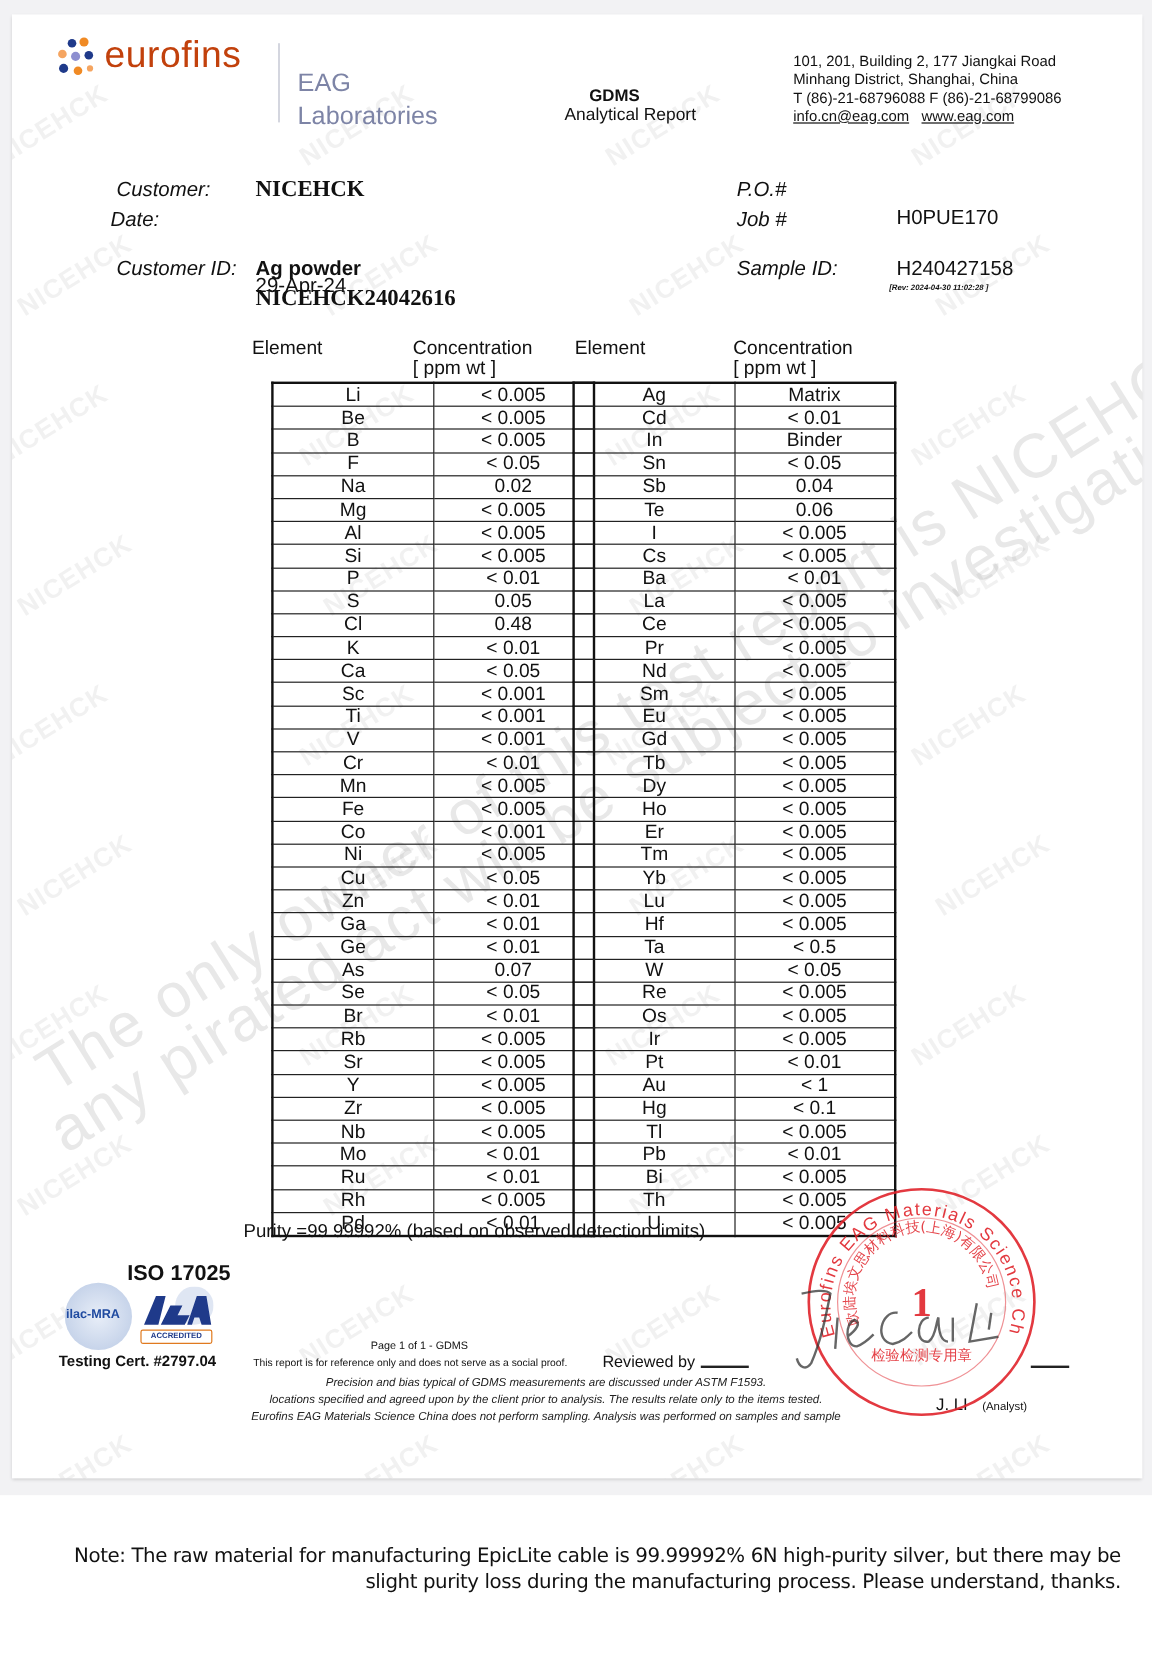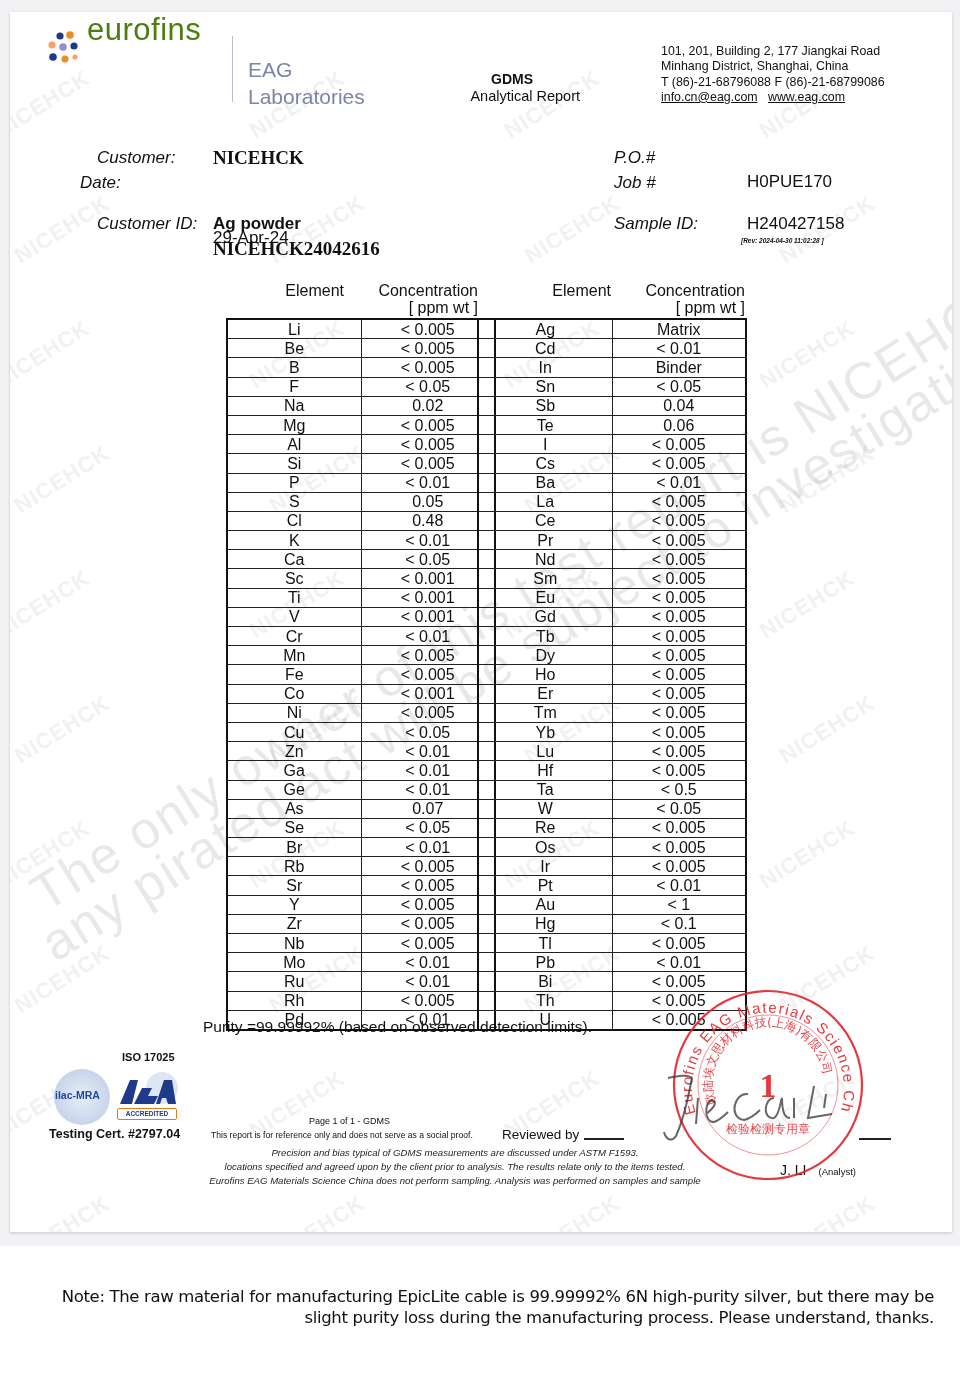--- a/index.html
+++ b/index.html
@@ -21,49 +21,49 @@
 
   
   .wm { position: absolute; color: rgba(150,150,150,0.13); font-weight: bold;
         font-family: "Liberation Sans", sans-serif; transform: rotate(-32deg);
         transform-origin: left top; pointer-events: none; white-space: nowrap; }
   .wm-small { font-size: 22px; letter-spacing: 1px; }
   .wm-big { font-size: 52px; color: rgba(140,140,140,0.20); font-weight: normal; letter-spacing: 2px; }
 
   
   .logo-dots { position: absolute; left: 46px; top: 30px; width: 36px; height: 36px; }
-  .logo-text { left: 87px; top: 12px; font-size: 31px; color: #4d7c0f; letter-spacing: 0.5px; }
+  .logo-text { left: 87px; top: 28px; font-size: 31px; color: #c2410c; letter-spacing: 0.5px; }
   .vline { position: absolute; left: 232px; top: 36px; width: 1px; height: 66px; background: #b8bccb; }
   .eag { left: 248px; top: 56px; font-size: 21px; color: #7d84a6; line-height: 27px; }
   .gdms-title { left: 449px; top: 71px; width: 126px; text-align: center; font-size: 14px; font-weight: bold; }
   .gdms-sub { left: 444px; top: 88px; width: 136px; text-align: right; font-size: 14.5px; }
   .addr { left: 661px; top: 44px; font-size: 12.4px; line-height: 15.3px; }
   .addr .u { text-decoration: underline; }
 
   
   .lbl { font-style: italic; font-size: 17px; }
   .val-serif { font-family: "Liberation Serif", serif; font-weight: bold; font-size: 19px; }
   .val { font-size: 17px; }
 
   
-  .thead { font-size: 16px; text-align: right; line-height: 17px; }
+  .thead { font-size: 16px; text-align: left; line-height: 17px; }
   table.grid {
     position: absolute; border-collapse: collapse; table-layout: fixed;
     border: 2px solid #111; top: 306px; font-size: 16px;
   }
   table.grid td {
     border: 1px solid #222; height: 18.2px; padding: 0; text-align: center;
     line-height: 17px; overflow: hidden;
   }
   table.left { left: 200px; width: 268px; }
   table.right { left: 469px; width: 266px; }
   .purity { left: 203px; top: 1018px; font-size: 15.5px; }
 
   
-  .iso { left: 100px; top: 1051px; font-size: 11px; font-weight: bold; padding-left: 22px; }
+  .iso { left: 84px; top: 1051px; font-size: 18px; font-weight: bold; padding-left: 22px; }
   .ilac { position: absolute; left: 54px; top: 1069px; width: 56px; height: 56px; border-radius: 50%;
           background: radial-gradient(circle, #e8eef8 0%, #c7d4ea 70%, #b4c4e0 100%); }
   .ilac span { position: absolute; left: 1px; top: 20px; font-size: 10.5px; font-weight: bold; color: #1f4aa0; }
   .a2la { position: absolute; left: 118px; top: 1072px; width: 60px; height: 40px; }
   .a2la-badge { position: absolute; left: 117px; top: 1108px; width: 58px; height: 10px;
                 border: 1px solid #e07a1f; background: #fff; color: #1f3a8a; font-size: 6.5px;
                 font-weight: bold; text-align: center; line-height: 10px; border-radius: 2px; }
   .cert { left: 49px; top: 1127px; font-size: 12.5px; font-weight: bold; }
   .pageno { left: 309px; top: 1116px; font-size: 9px; }
   .ref { left: 211px; top: 1130px; font-size: 8.6px; }
@@ -156,21 +156,21 @@
 <div class="abs gdms-sub">Analytical Report</div>
 <div class="abs addr">
   <div>101, 201, Building 2, 177 Jiangkai Road</div>
   <div>Minhang District, Shanghai, China</div>
   <div>T (86)-21-68796088   F (86)-21-68799086</div>
   <div><span class="u">info.cn@eag.com</span>&nbsp;&nbsp;&nbsp;<span class="u">www.eag.com</span></div>
 </div>
 
 <div class="abs lbl" style="left:97px;top:148px;">Customer:</div>
 <div class="abs val-serif" style="left:213px;top:147px;">NICEHCK</div>
-<div class="abs lbl" style="left:80px;top:173px;">Date:</div>
+<div class="abs lbl" style="left:92px;top:173px;">Date:</div>
 <div class="abs val" style="left:213px;top:188px;margin-top:40px;">29-Apr-24</div>
 <div class="abs lbl" style="left:97px;top:214px;">Customer ID:</div>
 <div class="abs val" style="left:213px;top:214px;font-weight:bold;">Ag powder</div>
 <div class="abs val-serif" style="left:213px;top:238px;text-align:right;">NICEHCK24042616</div>
 
 <div class="abs lbl" style="left:614px;top:148px;">P.O.#</div>
 <div class="abs val" style="left:747px;top:148px;"></div>
 <div class="abs lbl" style="left:614px;top:173px;">Job #</div>
 <div class="abs val" style="left:747px;top:172px;">H0PUE170</div>
 <div class="abs lbl" style="left:614px;top:214px;">Sample ID:</div>

